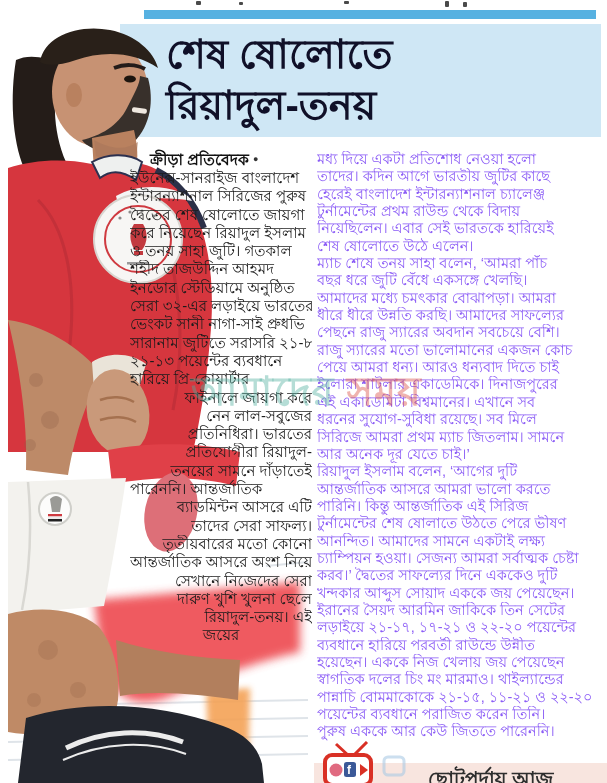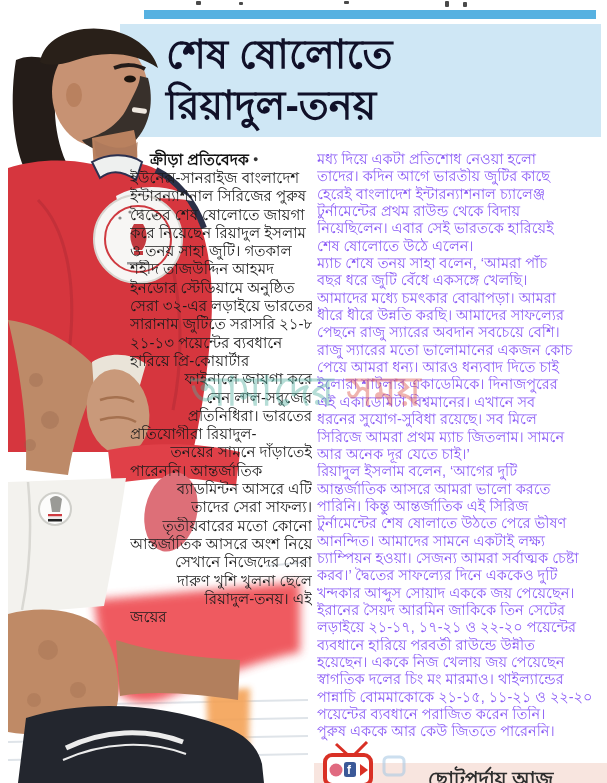--- a/index.html
+++ b/index.html
@@ -162,37 +162,38 @@
     </div>
     <div>
         <div class="c1line">ইউনেক্স-সানরাইজ বাংলাদেশ</div>
         <div class="c1line">ইন্টারন্যাশনাল সিরিজের পুরুষ</div>
         <div class="c1line">দ্বৈতের শেষ ষোলোতে জায়গা</div>
         <div class="c1line">করে নিয়েছেন রিয়াদুল ইসলাম</div>
         <div class="c1line">ও তনয় সাহা জুটি। গতকাল</div>
         <div class="c1line">শহীদ তাজউদ্দিন আহমদ</div>
         <div class="c1line">ইনডোর স্টেডিয়ামে অনুষ্ঠিত</div>
         <div class="c1line">সেরা ৩২-এর লড়াইয়ে ভারতের</div>
+        <div class="c1line">ভেংকট সানী নাগা-সাই প্রুধভি</div>
         <div class="c1line">সারানাম জুটিতে সরাসরি ২১-৮ ও</div>
         <div class="c1line">২১-১৩ পয়েন্টের ব্যবধানে</div>
         <div class="c1line">হারিয়ে প্রি-কোয়ার্টার</div>
         <div class="c1line" style="text-align: right;">ফাইনালে জায়গা করে</div>
         <div class="c1line" style="text-align: right;">নেন লাল-সবুজের</div>
         <div class="c1line" style="text-align: right;">প্রতিনিধিরা। ভারতের</div>
-        <div class="c1line" style="text-align: left;">প্রতিযোগীরা রিয়াদুল-</div>
+        <div class="c1line" style="text-align: right;">প্রতিযোগীরা রিয়াদুল-</div>
         <div class="c1line" style="text-align: right;">তনয়ের সামনে দাঁড়াতেই</div>
         <div class="c1line" style="">পারেননি। আন্তর্জাতিক</div>
         <div class="c1line" style="text-align: right;">ব্যাডমিন্টন আসরে এটি</div>
         <div class="c1line" style="text-align: right;">তাদের সেরা সাফল্য।</div>
         <div class="c1line" style="text-align: right;">তৃতীয়বারের মতো কোনো</div>
         <div class="c1line" style="text-align: right;">আন্তর্জাতিক আসরে অংশ নিয়ে</div>
         <div class="c1line" style="text-align: right;">সেখানে নিজেদের সেরা</div>
         <div class="c1line" style="text-align: right;">দারুণ খুশি খুলনা ছেলে</div>
         <div class="c1line" style="text-align: right;">রিয়াদুল-তনয়। এই</div>
-        <div class="c1line" style="text-align: left;">জয়ের</div>
+        <div class="c1line" style="text-align: center;">জয়ের</div>
       </div>
   </div>
 
   <div class="col2area">
       <div class="c2line">মধ্য দিয়ে একটা প্রতিশোধ নেওয়া হলো</div>
       <div class="c2line">তাদের। কদিন আগে ভারতীয় জুটির কাছে</div>
       <div class="c2line">হেরেই বাংলাদেশ ইন্টারন্যাশনাল চ্যালেঞ্জ</div>
       <div class="c2line">টুর্নামেন্টের প্রথম রাউন্ড থেকে বিদায়</div>
       <div class="c2line">নিয়েছিলেন। এবার সেই ভারতকে হারিয়েই</div>
       <div class="c2line">শেষ ষোলোতে উঠে এলেন।</div>

